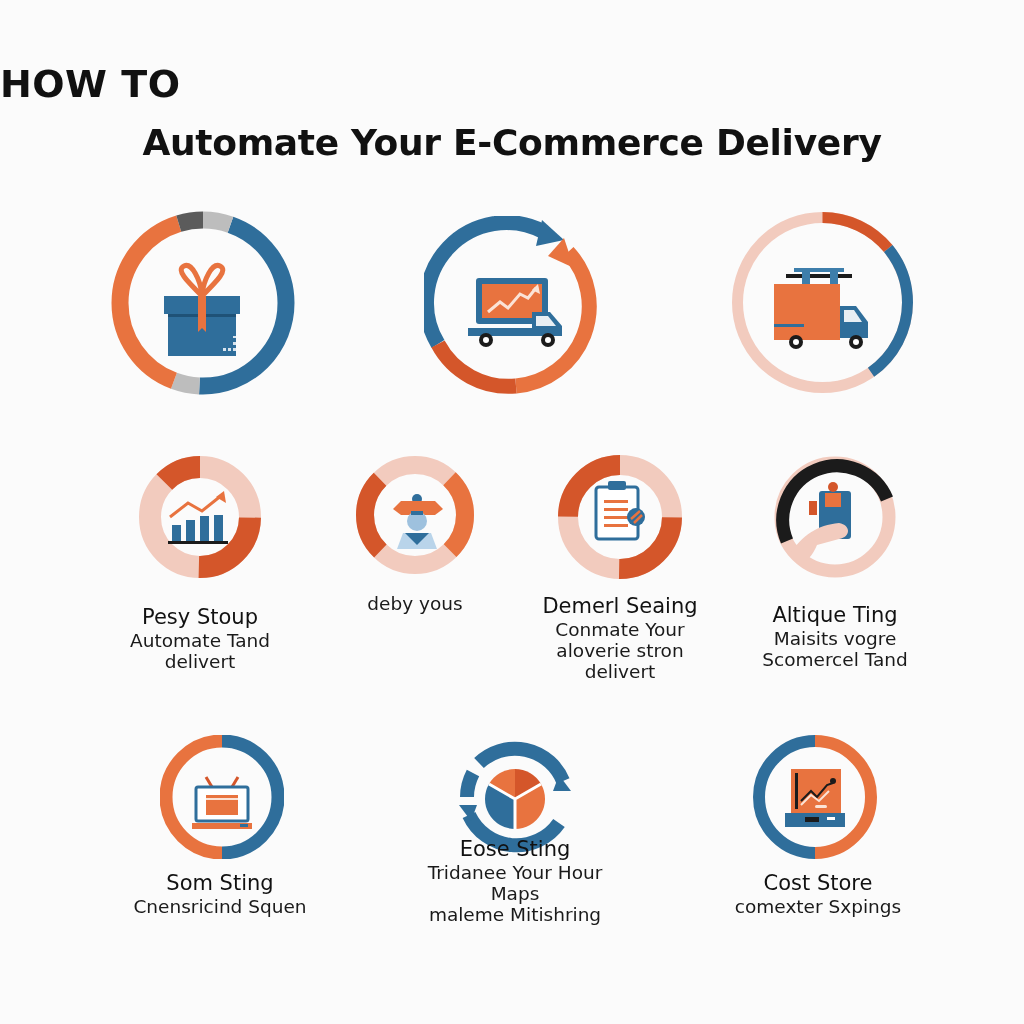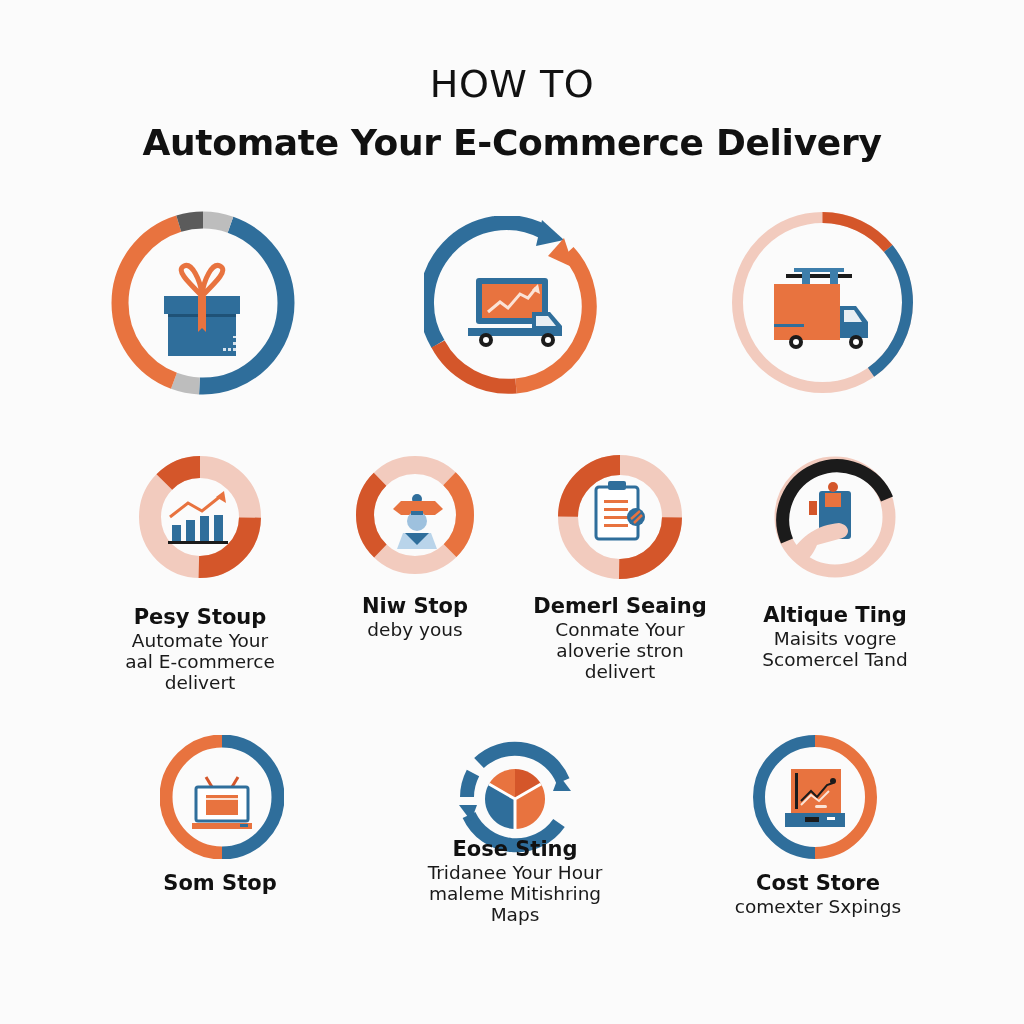--- a/index.html
+++ b/index.html
@@ -1,25 +1,25 @@
 <!DOCTYPE html>
 <html><head>
 <meta charset="utf-8">
 <style>
   html, body { margin:0; padding:0; }
   body {
     width:1024px; height:1024px; background:#fbfbfb; position:relative; overflow:hidden;
     font-family: "DejaVu Sans", "Liberation Sans", sans-serif; color:#111;
   }
-  .h1 { position:absolute; left:0; width:1024px; text-align:center; top:62px; font-size:38px; font-weight:400; letter-spacing:0.5px; }
+  .h1 { position:absolute; left:0; width:1024px; top:62px; font-size:38px; font-weight:700; letter-spacing:0.5px; }
   .h2 { position:absolute; left:0; width:1024px; text-align:center; top:122px; font-size:36px; font-weight:700; letter-spacing:-0.3px; }
   .ring { position:absolute; }
   .ring svg { display:block; }
   .label { position:absolute; text-align:center; }
-  .label .t { font-size:21px; font-weight:700; line-height:26px; }
+  .label .t { font-size:21px; font-weight:400; line-height:26px; }
   .label .d { font-size:18.5px; font-weight:400; line-height:21px; color:#1a1a1a; }
 </style>
 </head>
 <body>
 
 <div class="h1">HOW TO</div>
 <div class="h2">Automate Your E-Commerce Delivery</div>
 
 <div class="ring" style="left:108px;top:208px;">
   <svg width="190" height="190" viewBox="0 0 190 190">
@@ -162,26 +162,24 @@
       <rect x="52" y="38" width="16" height="14" fill="#E8733F"></rect>
       <circle cx="60" cy="32" r="5" fill="#D4562A"></circle>
       <rect x="36" y="46" width="8" height="14" fill="#D4562A"></rect>
       <path d="M16 100 C30 80 44 70 66 68 C78 70 78 82 66 84 L44 90 C40 100 34 106 28 110Z" fill="#F2CBBE"></path>
     </g>
   </svg>
 </div>
 
 <div class="label" style="left:80px;top:604px;width:240px;">
   <div class="t">Pesy Stoup</div>
-  <div class="d">Automate Your</div>
-  <div class="d">aal E-commerce</div>
+  <div class="d">Automate Tand</div>
   <div class="d">delivert</div>
 </div>
 <div class="label" style="left:300px;top:593px;width:230px;">
-  <div class="t">Niw Stop</div>
   <div class="d">deby yous</div>
 </div>
 <div class="label" style="left:500px;top:593px;width:240px;">
   <div class="t">Demerl Seaing</div>
   <div class="d">Conmate Your</div>
   <div class="d">aloverie stron</div>
   <div class="d">delivert</div>
 </div>
 <div class="label" style="left:720px;top:602px;width:230px;">
   <div class="t">Altique Ting</div>
@@ -240,24 +238,25 @@
       <circle cx="80" cy="46" r="3" fill="#1b1b1b"></circle>
       <rect x="62" y="70" width="12" height="3" rx="1.5" fill="#fbe3d6"></rect>
       <rect x="32" y="78" width="60" height="14" fill="#2F6E9B"></rect>
       <rect x="52" y="82" width="14" height="5" fill="#1b1b1b"></rect>
       <rect x="74" y="82" width="8" height="3" fill="#fff"></rect>
     </g>
   </svg>
 </div>
 
 <div class="label" style="left:100px;top:870px;width:240px;">
-  <div class="t">Som Stop</div>
+  <div class="t">Som Sting</div>
+  <div class="d">Cnensricind Squen</div>
 </div>
 <div class="label" style="left:395px;top:836px;width:240px;">
   <div class="t">Eose Sting</div>
   <div class="d">Tridanee Your Hour</div>
+  <div class="d">Maps</div>
   <div class="d">maleme Mitishring</div>
-  <div class="d">Maps</div>
 </div>
 <div class="label" style="left:698px;top:870px;width:240px;">
   <div class="t">Cost Store</div>
   <div class="d">comexter Sxpings</div>
 </div>
 
 </body></html>

